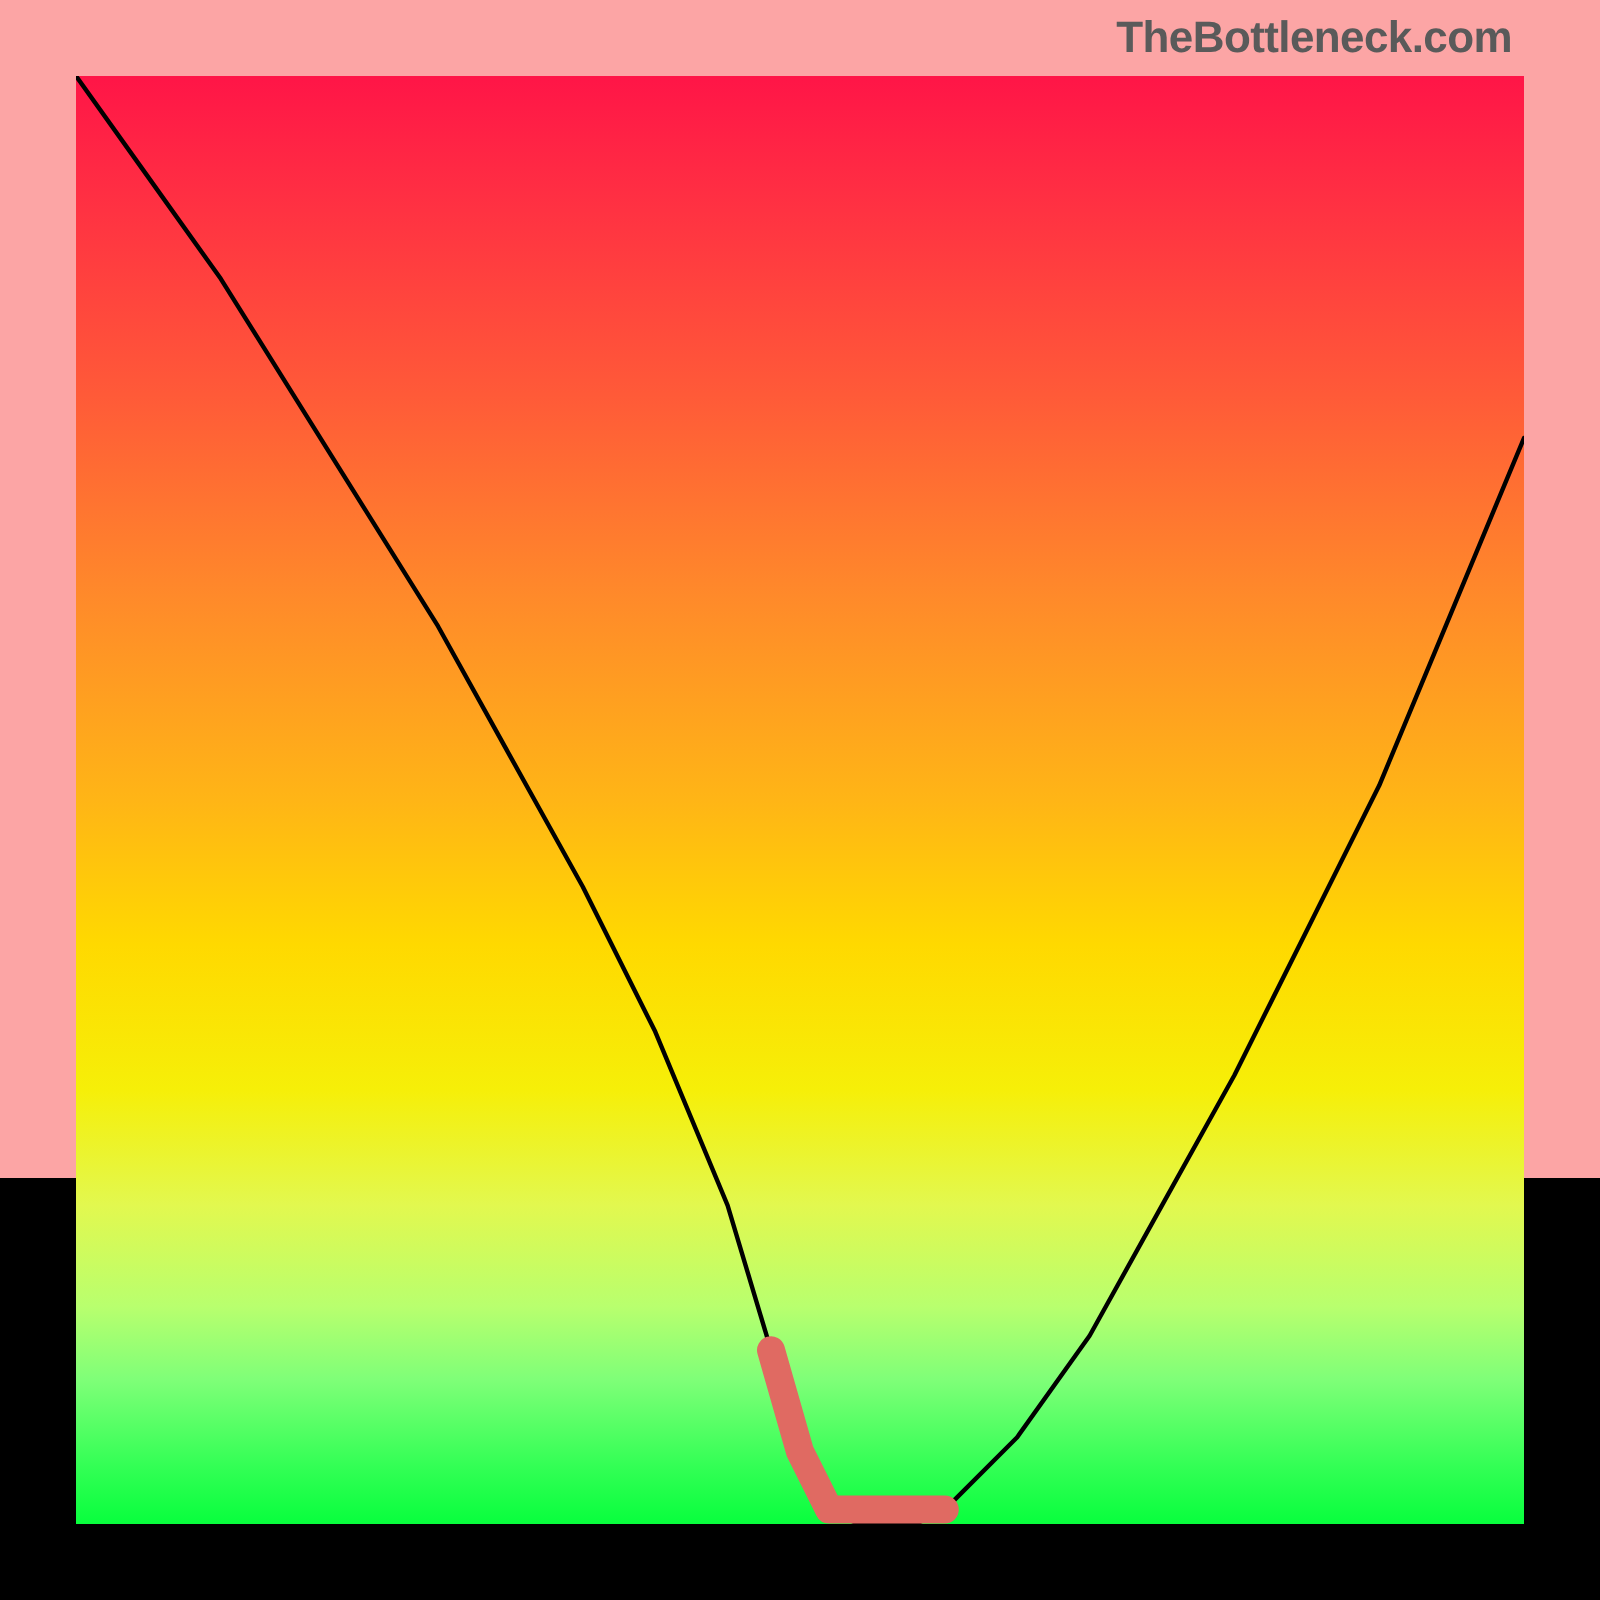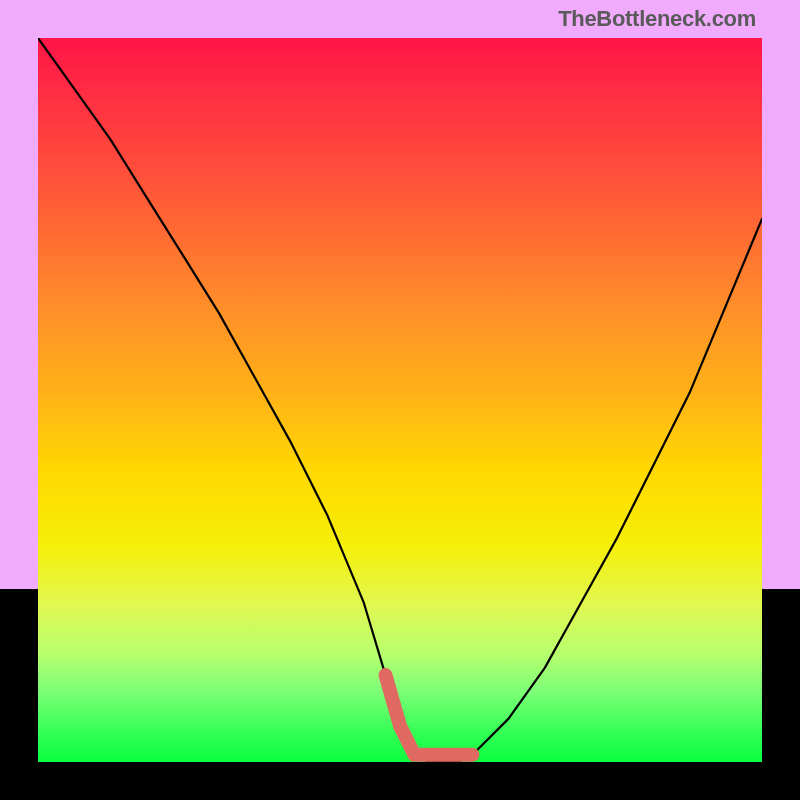--- a/index.html
+++ b/index.html
@@ -8,21 +8,21 @@
     width: 800px;
     height: 800px;
     background: #000;
     overflow: hidden;
     font-family: Arial, Helvetica, sans-serif;
   }
   .frame {
     position: relative;
     width: 800px;
     height: 589px;
-    background: #f0abfc;
+    background: #fca5a5;
   }
   .plot-area {
     position: absolute;
     left: 38px;
     top: 38px;
     width: 724px;
     height: 724px;
     
     background: linear-gradient(
       to bottom,

